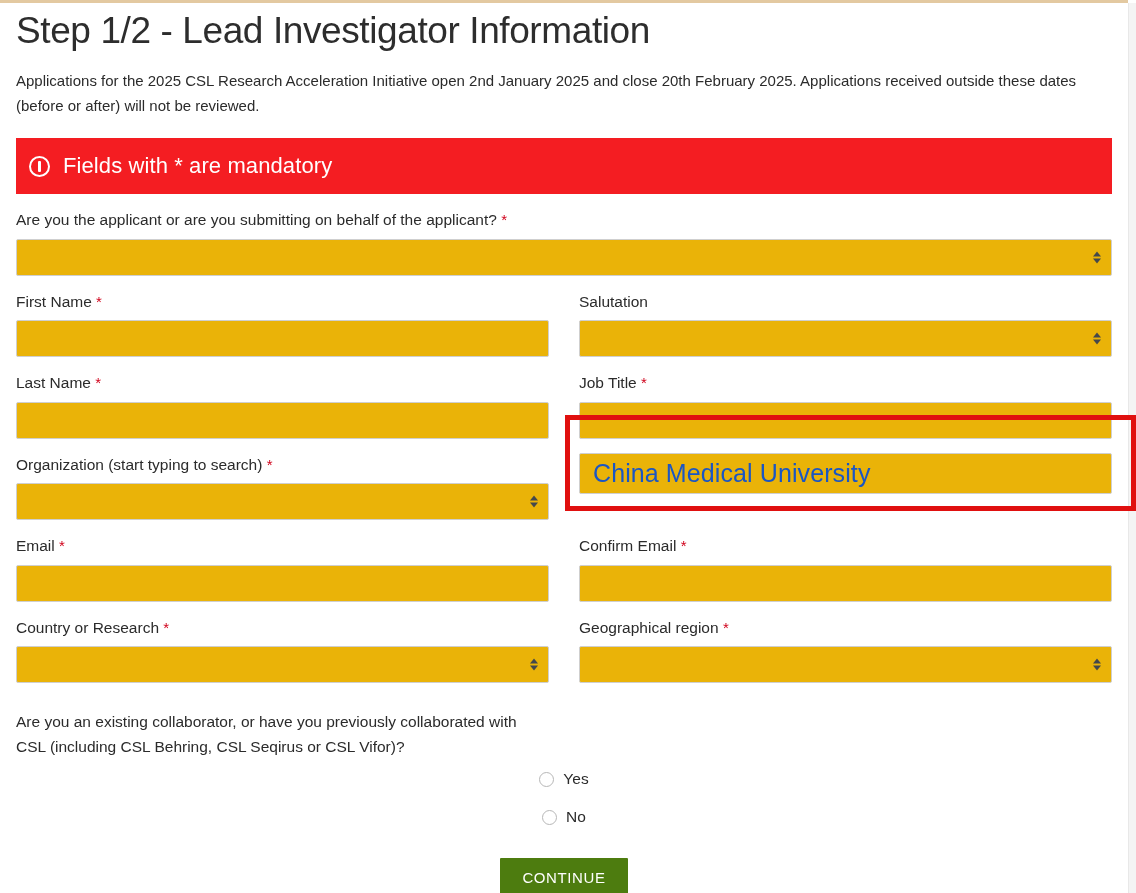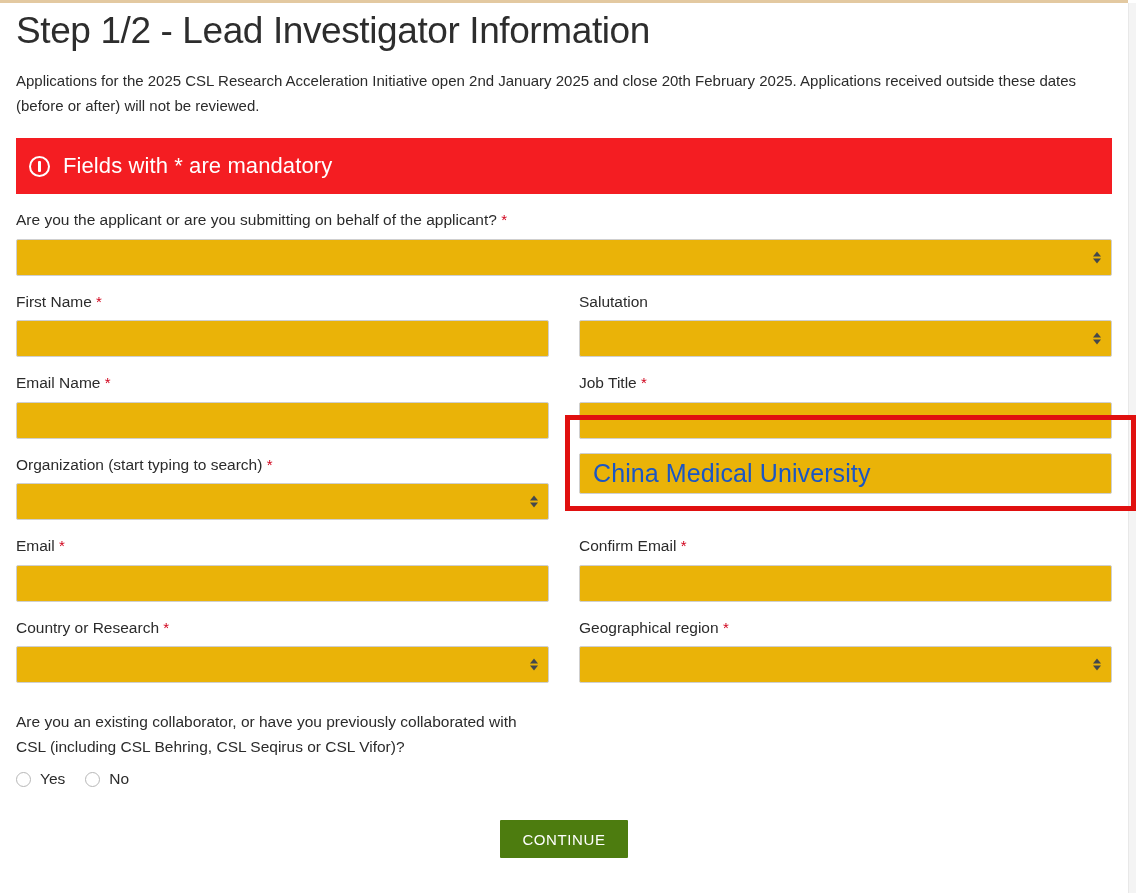--- a/index.html
+++ b/index.html
@@ -175,20 +175,21 @@
     line-height: 1.62;
     margin: 22px 0 0 0;
     max-width: 530px;
     color: #2b2b2b;
   }
   .radio-group {
     display: flex;
     align-items: center;
     margin-top: 11px;
     gap: 20px;
+    flex-direction: column;
   }
   .radio-opt {
     display: inline-flex;
     align-items: center;
     gap: 9px;
     font-size: 15.5px;
     color: #2b2b2b;
   }
   .radio-dot {
     width: 15px;
@@ -268,21 +269,21 @@
               <i class="down"></i>
             </span>
         </div>
       </div>
     </div>
 
     <div class="spacer-row"></div>
 
     <div class="row">
       <div class="field half">
-        <label class="fld-label"><span>Email Name</span> <span class="req">*</span></label>
+        <label class="fld-label"><span>Last Name</span> <span class="req">*</span></label>
         <input class="control" type="text" value="" style="">
       </div>
       <div class="field half">
         <label class="fld-label"><span>Job Title</span> <span class="req">*</span></label>
         <input class="control" type="text" value="" style="">
       </div>
     </div>
 
     <div class="spacer-row"></div>
 

